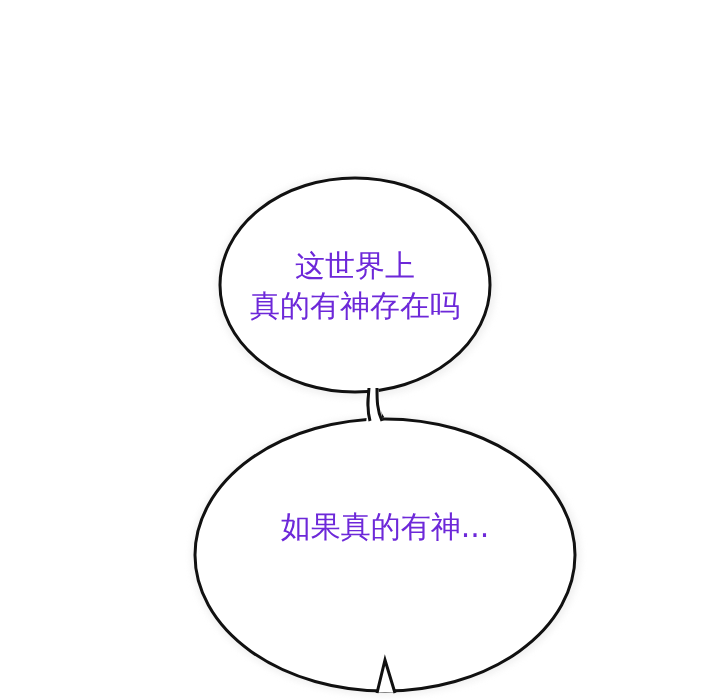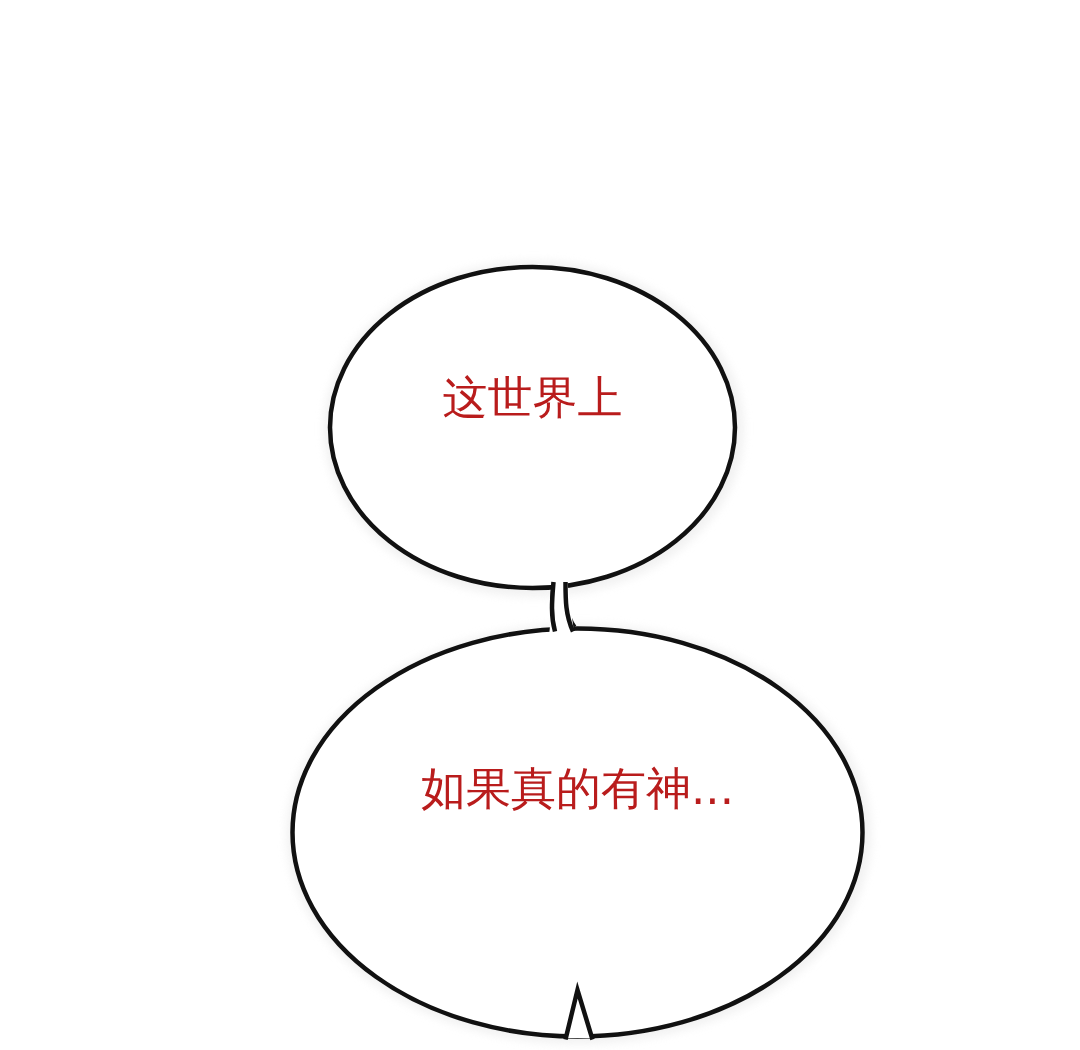--- a/index.html
+++ b/index.html
@@ -3,21 +3,21 @@
   <meta charset="utf-8">
   <style>
     html, body { margin: 0; padding: 0; }
     body {
       width: 720px; height: 700px; background: #ffffff;
       position: relative; overflow: hidden;
       font-family: "DejaVu Sans", sans-serif;
     }
     #panel { position: absolute; left: 0; top: 0; width: 720px; height: 700px; }
     .bubble-text {
-      position: absolute; text-align: center; color: #b91c1c;
+      position: absolute; text-align: center; color: #6d28d9;
       font-size: 30px; line-height: 40px; white-space: nowrap;
       font-family: "DejaVu Sans", sans-serif;
     }
     #text1 { left: 220px; top: 246px; width: 270px; }
     #text2 { left: 195px; top: 507px; width: 380px; }
   </style>
 </head>
 <body>
 
 <svg id="panel" width="720" height="700" viewBox="0 0 720 700" xmlns="http://www.w3.org/2000/svg">
@@ -45,17 +45,18 @@
   <path d="M377 388 C377 400, 377 410, 382 421" fill="none" stroke="#111" stroke-width="3"></path>
 
   <g>
     <path d="M378 692 L385 660 L394 692 Z" fill="#ffffff"></path>
     <path d="M377 693 L385 660 L395 693" fill="none" stroke="#111" stroke-width="3"></path>
   </g>
 </svg>
 
 <div id="text1" class="bubble-text">
   <div>这世界上</div>
+  <div>真的有神存在吗</div>
 </div>
 
 <div id="text2" class="bubble-text">
   <div>如果真的有神...</div>
 </div>
 
 </body></html>

